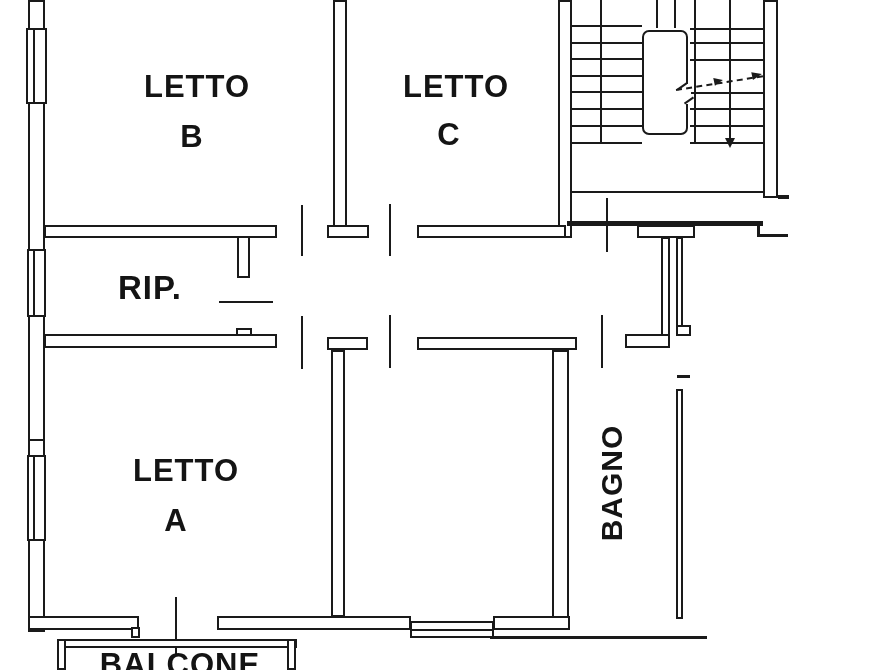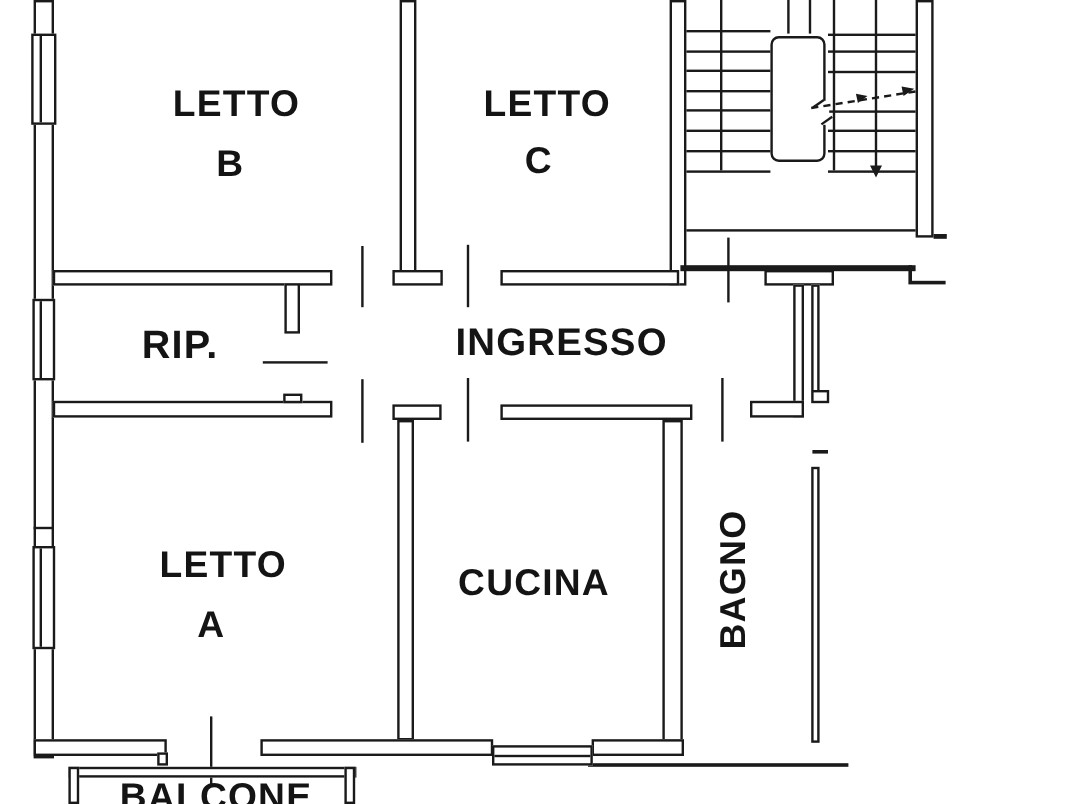--- a/index.html
+++ b/index.html
@@ -124,20 +124,18 @@
 
   <div class="w" style="left:57px;top:639px;width:240px;height:9px;"></div>
   <div class="w" style="left:57px;top:639px;width:9px;height:31px;"></div>
   <div class="w" style="left:287px;top:639px;width:9px;height:31px;"></div>
 
   <div class="lbl" style="left:197px;top:86px;">LETTO</div>
   <div class="lbl" style="left:192px;top:136px;">B</div>
   <div class="lbl" style="left:456px;top:86px;">LETTO</div>
   <div class="lbl" style="left:449px;top:134px;">C</div>
   <div class="lbl" style="left:150px;top:287px;font-size:33px;">RIP.</div>
-  <div class="lbl" style="left:468px;top:285px;font-size:32px;">INGRESSO</div>
   <div class="lbl" style="left:186px;top:470px;">LETTO</div>
   <div class="lbl" style="left:176px;top:520px;">A</div>
-  <div class="lbl" style="left:445px;top:485px;">CUCINA</div>
   <div class="lbl rot" style="left:612px;top:483px;font-size:30px;">BAGNO</div>
   <div class="lbl" style="left:180px;top:664px;">BALCONE</div>
 
 </div>
 
 </body></html>

